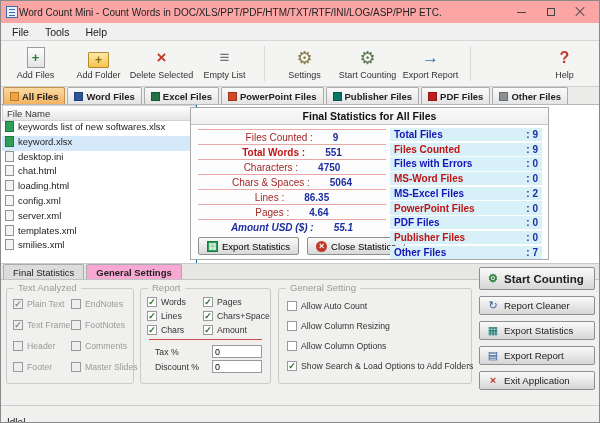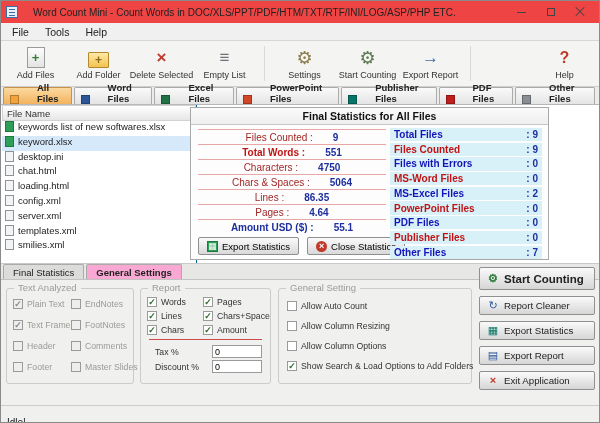--- a/index.html
+++ b/index.html
@@ -3,21 +3,21 @@
 <meta charset="utf-8">
 <style>
   * { box-sizing: border-box; margin: 0; padding: 0; }
   html,body { background:#cfcfcf; }
   body { font-family: "Liberation Sans", sans-serif; }
   .window {
     width:600px; height:423px; background:#f0f0f0; border:1px solid #8a8a8a;
     position:relative; overflow:hidden; font-size:10px; color:#222;
   }
   
-  .titlebar { height:22px; background:#ef4444; display:flex; align-items:center; padding:0 5px; gap:15px; }
+  .titlebar { height:22px; background:#fca5a5; display:flex; align-items:center; padding:0 5px; gap:1px; }
   .app-icon { width:12px; height:12px; border:1px solid #3a6ea5; background:#e8f1fb; position:relative; flex:0 0 auto; }
   .app-icon::before { content:""; position:absolute; left:2px; top:2px; right:2px; height:1px; background:#3a6ea5; box-shadow:0 3px 0 #3a6ea5, 0 6px 0 #3a6ea5; }
   .title-text { font-size:10px; white-space:nowrap; overflow:hidden; }
   .win-controls { margin-left:auto; display:flex; }
   .win-btn { width:29px; height:20px; display:flex; align-items:center; justify-content:center; }
   .glyph-min { width:9px; height:1px; background:#444; display:block; }
   .glyph-max { width:8px; height:8px; border:1px solid #444; display:block; }
   .glyph-close { width:10px; height:10px; position:relative; display:block; }
   .glyph-close::before,.glyph-close::after { content:""; position:absolute; left:-1px; top:4px; width:12px; height:1px; background:#444; }
   .glyph-close::before { transform:rotate(45deg); }
@@ -35,21 +35,21 @@
   .icon-red { color:#c0392b; font-weight:bold; }
   .icon-gray { color:#6d7278; }
   .icon-gear { color:#8a7d4d; font-size:18px; }
   .icon-gear-green { color:#5c7a52; font-size:18px; }
   .icon-arrow { color:#3a6ea5; font-weight:bold; }
   .icon-help { color:#c0392b; font-weight:bold; font-size:16px; }
   .tool-sep { width:1px; background:#d9d9d9; margin:3px 8px; }
   .tool-gap { flex:1; }
   
   .tabs { height:18px; background:#ececea; display:flex; align-items:flex-end; padding:1px 2px 0 2px; border-bottom:1px solid #b7b7b7; }
-  .tab { height:17px; display:flex; align-items:flex-end; gap:18px; padding:0 6px; font-size:9.5px; font-weight:bold; border:1px solid #ababab; border-bottom:none; background:linear-gradient(#fafafa,#e4e4e4); margin-right:2px; border-radius:2px 2px 0 0; }
+  .tab { height:17px; display:flex; align-items:center; gap:3px; padding:0 6px; font-size:9.5px; font-weight:bold; border:1px solid #ababab; border-bottom:none; background:linear-gradient(#fafafa,#e4e4e4); margin-right:2px; border-radius:2px 2px 0 0; }
   .tab.selected { background:linear-gradient(#fbd9a0,#f2b35f); border-color:#c89148; }
   .tab-ico { width:9px; height:9px; border:1px solid rgba(0,0,0,.25); flex:0 0 auto; }
   .tab:nth-child(1) .tab-ico { background:#f2a33c; }
   .tab:nth-child(2) .tab-ico { background:#2b579a; }
   .tab:nth-child(3) .tab-ico { background:#217346; }
   .tab:nth-child(4) .tab-ico { background:#d24726; }
   .tab:nth-child(5) .tab-ico { background:#077568; }
   .tab:nth-child(6) .tab-ico { background:#c11e1e; }
   .tab:nth-child(7) .tab-ico { background:#8a8f94; }
   
@@ -61,21 +61,21 @@
   .file-ico { width:9px; height:11px; border:1px solid #8d9399; background:#f2f4f6; flex:0 0 auto; position:relative; }
   .file-row.xlsx .file-ico { background:#2f9e56; border-color:#1d7a3e; }
   
   .stats-panel { position:absolute; left:189px; top:2px; width:359px; height:153px; border:1px solid #a8a8a8; background:#fdfdfd; }
   .stats-title { height:17px; display:flex; align-items:center; justify-content:center; font-size:10.5px; font-weight:bold; color:#111; border-bottom:1px solid #c7c7c7; background:linear-gradient(#fbfbfb,#eeeeee); }
   .stats-left { position:absolute; left:7px; top:21px; width:188px; border-top:1px solid #e7a7a7; }
   .stat-row { height:15px; display:flex; align-items:center; justify-content:center; gap:20px; border-bottom:1px solid #e7a7a7; font-size:10px; }
   .stat-label { color:#a22727; }
   .stat-value { color:#1d2f9e; font-weight:bold; }
   .stat-row.emph .stat-label { color:#c01414; font-weight:bold; }
-  .stat-row.amount { border-bottom:none; }
+  .stat-row.amount { border-bottom:none;font-style:italic; }
   .stat-row.amount .stat-label { color:#1d2f9e; font-weight:bold; }
   .stats-buttons { position:absolute; left:7px; top:129px; display:flex; gap:8px; }
   .panel-btn { height:18px; display:flex; align-items:center; gap:4px; padding:0 8px; font-size:9.5px; border:1px solid #8f8f8f; border-radius:2px; background:linear-gradient(#fafafa,#d9d9d9); }
   .pbtn-ico { width:11px; height:11px; display:flex; align-items:center; justify-content:center; font-size:9px; line-height:1; }
   .pbtn-ico.green { background:#2f9e56; color:#fff; border:1px solid #1d7a3e; }
   .pbtn-ico.close { background:#c0392b; color:#fff; border-radius:50%; font-weight:bold; }
   .stats-right { position:absolute; right:6px; top:20px; width:152px; display:flex; flex-direction:column; gap:1.5px; }
   .fstat-row { height:13.2px; background:#d8f0f8; display:flex; align-items:center; padding:4px 4px; font-size:10px; font-weight:bold; }
   .fstat-label { flex:1; }
   .fstat-row:nth-child(odd)  .fstat-label { color:#1414b8; }

